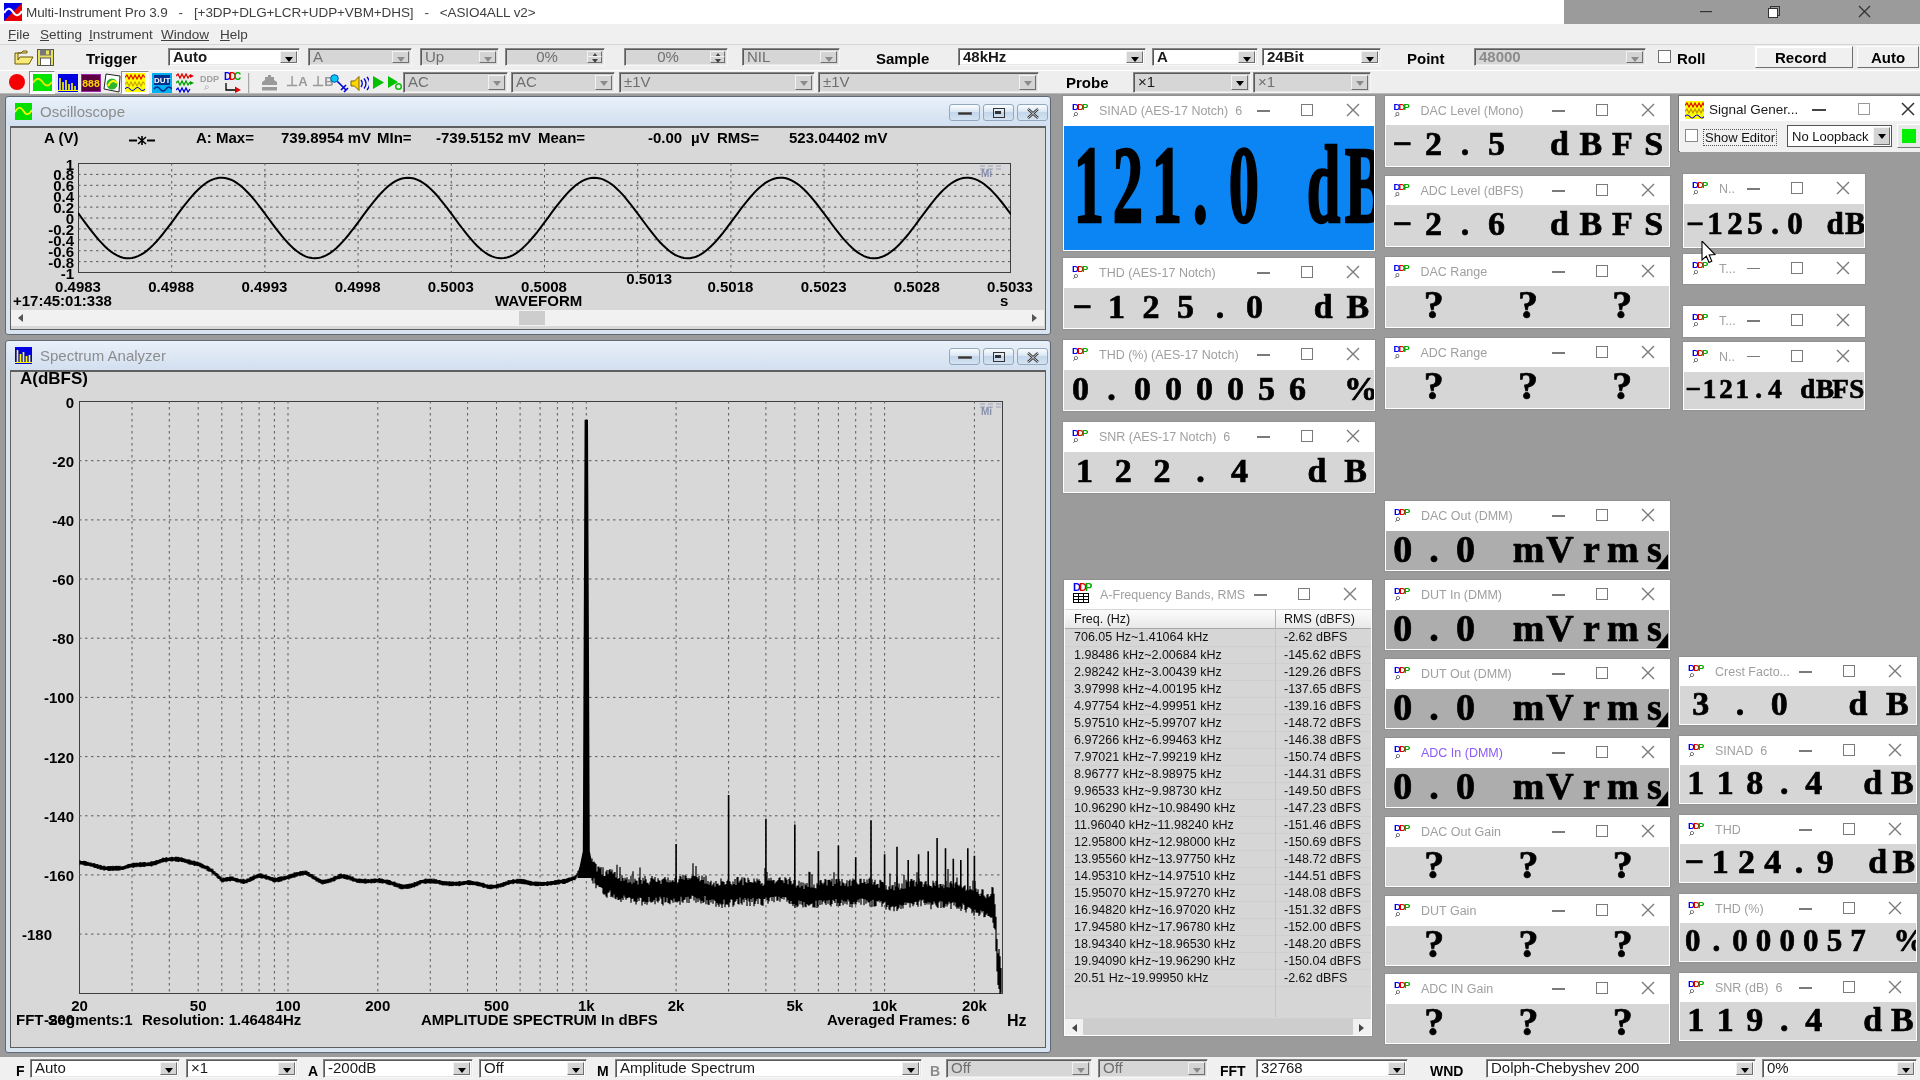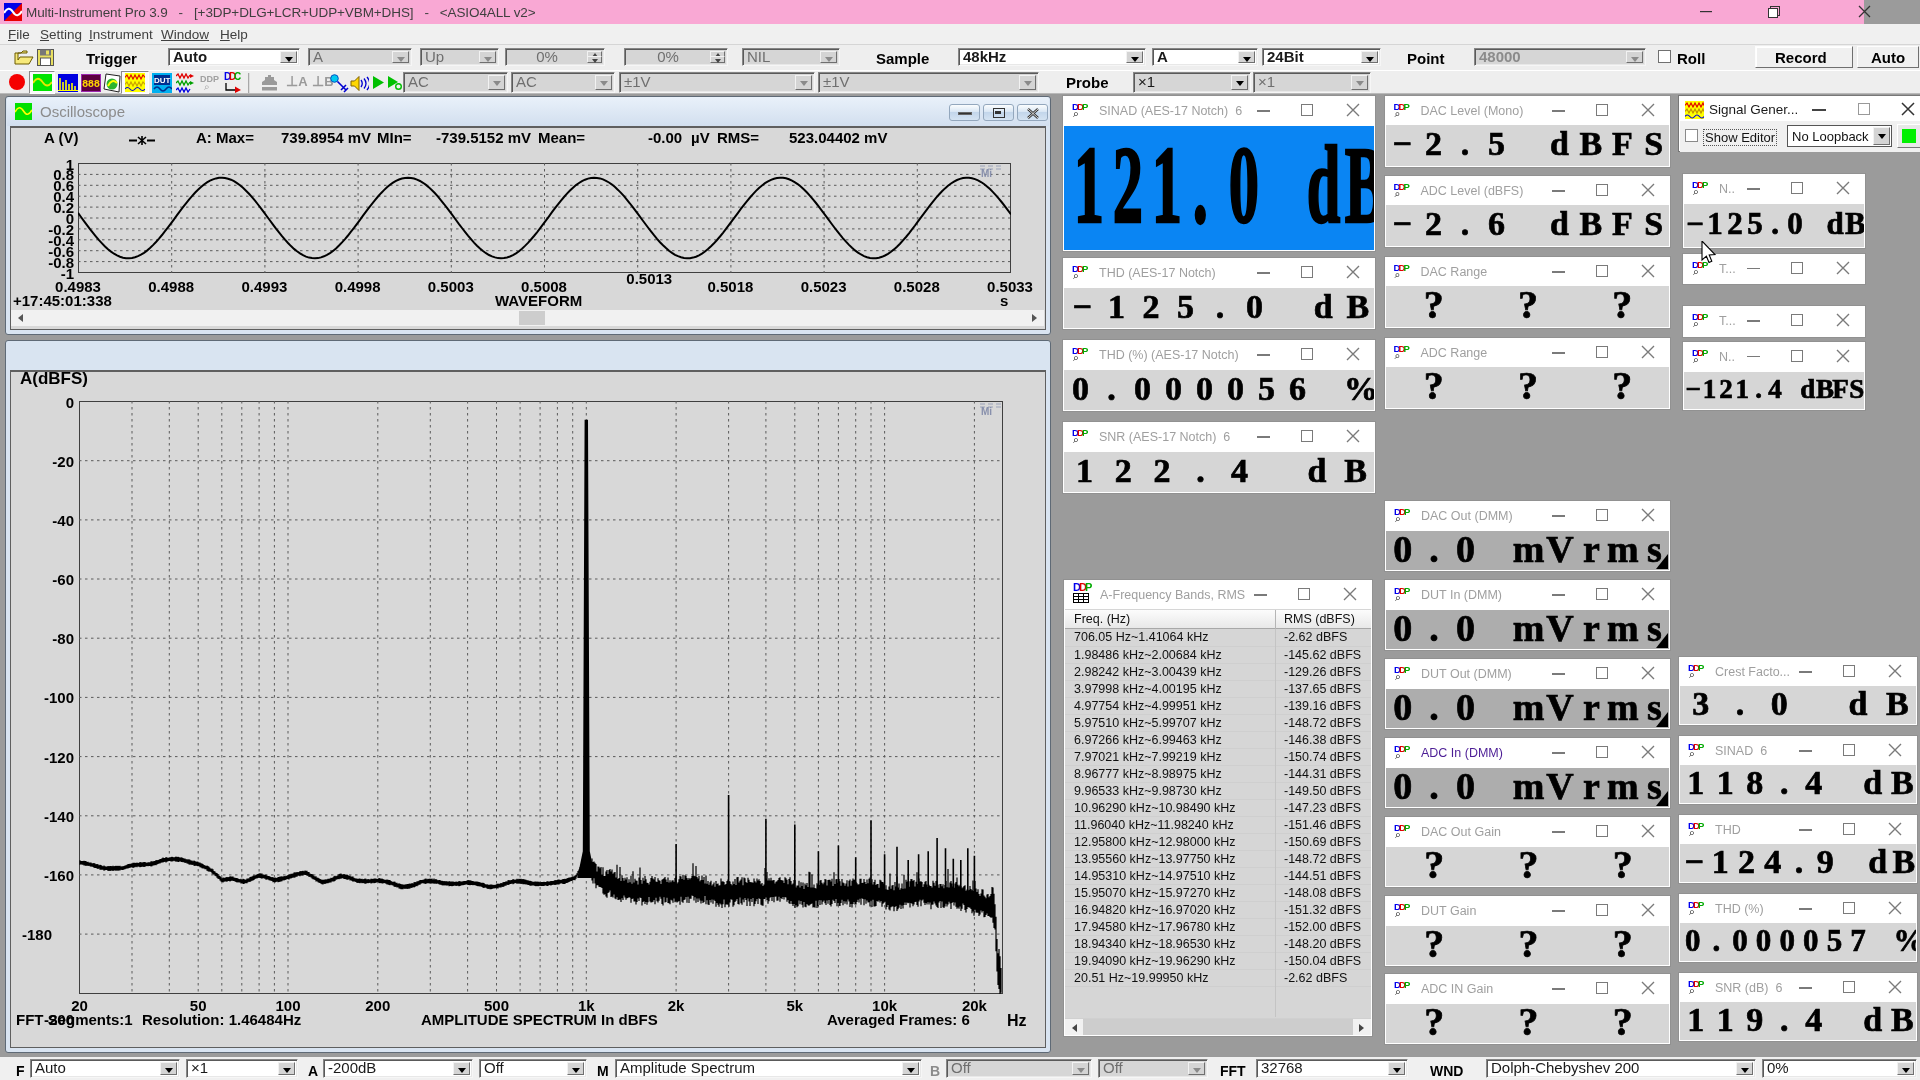--- a/index.html
+++ b/index.html
@@ -1,17 +1,17 @@
 <!DOCTYPE html>
 <html><head><meta charset="utf-8"><title>MI</title><style>
 *{margin:0;padding:0;box-sizing:border-box;}
 html,body{width:1920px;height:1080px;overflow:hidden;}
 body{font-family:"Liberation Sans",sans-serif;position:relative;background:#9b9b9b;}
 .abs{position:absolute;}
-#titlebar{left:0;top:0;width:1864px;height:24px;background:#f9a8d4;}
+#titlebar{left:0;top:0;width:1564px;height:24px;background:#ffffff;}
 #titlebar .ttxt{left:26px;top:5px;font-size:13.5px;color:#3f3f3f;letter-spacing:-0.1px;}
 #menubar{left:0;top:24px;width:1920px;height:20px;background:#f0f0f0;}
 .mi{position:absolute;top:3px;font-size:13.5px;color:#404040;}
 #tb1{left:0;top:44px;width:1920px;height:26px;background:#eeeeee;border-top:1px solid #d5d5d5;}
 #tb2{left:0;top:70px;width:1920px;height:24px;background:#eeeeee;border-top:1px solid #ffffff;border-bottom:1px solid #b9b9b9;}
 .lbl{position:absolute;font-weight:bold;font-size:15px;color:#000;}
 .cb{position:absolute;background:#d6d6d6;border:1px solid;border-color:#868686 #f6f6f6 #f6f6f6 #868686;box-shadow:inset 1px 1px 0 #5a5a5a, inset -1px -1px 0 #e8e8e8;}
 .cb.white{background:#ffffff;}
 .cbtxt{position:absolute;left:4px;top:1px;font-size:15px;color:#1a1a1a;white-space:nowrap;}
 .cbtxt.gray{color:#6f6f6f;}
@@ -306,20 +306,41 @@
     <svg class="abs" style="left:980px;top:71px;" width="22" height="13">
       <path d="M0,1 h5 m3,0 h5 m3,0 h5 M0,4 h5 m3,0 h5 m3,0 h5" stroke="#9aa2b8" stroke-width="1.2"></path>
       <text x="1" y="12" font-size="10" font-weight="bold" fill="#8890ac">Mi</text>
     </svg>
     <div class="abs" style="left:11px;top:216px;width:1033px;height:16px;background:#f1f1f1;">
       <div class="abs" style="left:7px;top:4px;width:0;height:0;border:4px solid transparent;border-right:5px solid #555;border-left:none;"></div>
       <div class="abs" style="right:7px;top:4px;width:0;height:0;border:4px solid transparent;border-left:5px solid #555;border-right:none;"></div>
       <div class="abs" style="left:508px;top:1px;width:26px;height:14px;background:#cdcdcd;"></div>
     </div>
     <div class="mwin" style="left:5px;top:245.5px;width:1046px;height:713px;">
+      <div class="mtitle">
+        <svg style="position:absolute;left:8px;top:6px;" width="17" height="17">
+          <rect width="17" height="17" fill="#0000e0"></rect>
+          <path d="M2.5,15 V3 M5.5,15 V7 M8.5,15 V5 M11.5,15 V9 M14.5,15 V8" stroke="#ffff00" stroke-width="1.7"></path>
+          <path d="M0,15.5 H17" stroke="#ffff00"></path>
+        </svg>
+        <div class="cap">Spectrum Analyzer</div>
+        <div class="mbtn" style="left:942px;">
+          <div style="position:absolute;left:8px;top:7px;width:14px;height:3px;background:#333;border:0.5px solid #666;"></div>
+        </div>
+        <div class="mbtn" style="left:976px;">
+          <div style="position:absolute;left:9px;top:3px;width:12px;height:10px;border:1.5px solid #333;"></div>
+          <div style="position:absolute;left:11px;top:6px;width:6px;height:3px;background:#333;"></div>
+        </div>
+        <div class="mbtn" style="left:1010px;">
+          <svg style="position:absolute;left:9px;top:3px;" width="12" height="11">
+            <path d="M1,1 L11,10 M11,1 L1,10" stroke="#333" stroke-width="2.4"></path>
+            <path d="M1,1 L11,10 M11,1 L1,10" stroke="#fff" stroke-width="0.8"></path>
+          </svg>
+        </div>
+      </div>
       <div class="mcontent"></div>
     </div>
     <svg class="abs" style="left:79px;top:307px;" width="924" height="593">
       <rect x="0.5" y="0.5" width="923" height="592" fill="none" stroke="#3f3f3f"></rect>
       <path d="M0,59.7 H923 M0,118.9 H923 M0,178.0 H923 M0,237.2 H923 M0,296.4 H923 M0,355.6 H923 M0,414.8 H923 M0,473.9 H923 M0,533.1 H923 M53.0,0 V593 M90.3,0 V593 M119.2,0 V593 M142.8,0 V593 M162.8,0 V593 M180.1,0 V593 M195.4,0 V593 M209.0,0 V593 M298.8,0 V593 M351.3,0 V593 M388.6,0 V593 M417.5,0 V593 M441.1,0 V593 M461.1,0 V593 M478.4,0 V593 M493.7,0 V593 M507.3,0 V593 M597.1,0 V593 M649.6,0 V593 M686.9,0 V593 M715.8,0 V593 M739.4,0 V593 M759.4,0 V593 M776.7,0 V593 M792.0,0 V593 M805.6,0 V593 M895.4,0 V593" stroke="#5a5a5a" stroke-width="1" fill="none" stroke-dasharray="2.5,3.5"></path>
       <path d="M1.0,459.3V463.8M2.0,460.0V463.3M3.0,459.9V463.7M4.0,460.1V463.8M5.0,459.7V464.5M6.0,459.9V464.6M7.0,459.9V465.0M8.0,460.9V464.4M9.0,460.8V464.9M10.0,461.4V464.7M11.0,461.5V465.2M12.0,461.4V465.7M13.0,462.2V465.5M14.0,462.3V466.0M15.0,462.1V466.7M16.0,462.5V466.9M17.0,463.2V466.9M18.0,463.1V467.6M19.0,463.2V468.1M20.0,464.3V467.5M21.0,463.7V468.7M22.0,464.1V468.8M23.0,464.7V468.7M24.0,465.2V468.7M25.0,464.5V469.7M26.0,465.2V469.2M27.0,465.6V469.0M28.0,465.6V469.1M29.0,464.9V469.9M30.0,465.2V469.7M31.0,465.0V469.9M32.0,465.0V469.8M33.0,465.2V469.6M34.0,464.7V470.0M35.0,465.3V469.4M36.0,465.1V469.5M37.0,464.8V469.7M38.0,464.9V469.5M39.0,464.7V469.7M40.0,464.9V469.4M41.0,464.8V469.5M42.0,465.4V468.8M43.0,465.3V469.0M44.0,465.3V469.1M45.0,465.1V468.5M46.0,464.5V468.3M47.0,464.3V467.7M48.0,463.8V467.6M49.0,463.1V467.6M50.0,463.1V467.1M51.0,462.8V466.8M52.0,462.8V466.5M53.0,462.5V466.3M54.0,461.7V466.9M55.0,461.8V466.4M56.0,461.8V466.3M57.0,462.1V465.7M58.0,461.5V466.2M59.0,462.0V465.6M60.0,461.7V465.7M61.0,461.0V466.3M62.0,461.3V465.9M63.0,461.4V465.8M64.0,461.2V465.8M65.0,460.9V465.9M66.0,461.0V465.8M67.0,461.5V465.2M68.0,461.7V465.0M69.0,461.3V465.2M70.0,461.3V465.1M71.0,461.2V464.9M72.0,460.3V465.5M73.0,460.2V465.3M74.0,460.6V464.5M75.0,460.0V464.6M76.0,460.0V464.1M77.0,459.1V464.3M78.0,459.3V463.5M79.0,459.1V462.9M80.0,458.8V462.5M81.0,458.0V462.5M82.0,457.9V461.7M83.0,457.2V461.6M84.0,456.5V461.6M85.0,456.9V461.0M86.0,457.0V460.7M87.0,456.1V461.4M88.0,456.4V460.8M89.0,456.8V460.2M90.0,456.7V460.1M91.0,456.6V460.1M92.0,456.0V460.5M93.0,455.7V460.6M94.0,456.1V460.2M95.0,456.5V459.8M96.0,456.1V460.2M97.0,455.5V460.8M98.0,456.1V460.4M99.0,455.7V460.9M100.0,455.9V460.9M101.0,456.8V460.1M102.0,456.2V460.9M103.0,456.4V461.1M104.0,456.9V461.3M105.0,457.5V461.3M106.0,457.4V462.0M107.0,458.3V461.8M108.0,458.3V462.4M109.0,458.5V462.7M110.0,458.3V463.5M111.0,458.7V463.8M112.0,459.6V463.4M113.0,459.6V463.9M114.0,460.2V463.8M115.0,459.6V464.8M116.0,459.9V465.0M117.0,460.7V464.6M118.0,460.5V465.1M119.0,460.7V465.2M120.0,461.6V465.2M121.0,461.5V466.3M122.0,462.2V466.5M123.0,462.4V467.2M124.0,463.1V467.4M125.0,464.1V467.4M126.0,464.2V468.2M127.0,465.0V468.3M128.0,464.6V469.7M129.0,465.1V470.2M130.0,465.7V470.7M131.0,466.8V470.6M132.0,467.7V471.0M133.0,467.6V472.6M134.0,468.3V473.5M135.0,470.0V473.4M136.0,470.5V474.7M137.0,471.8V475.2M138.0,472.0V476.8M139.0,472.9V477.7M140.0,474.5V478.0M141.0,475.1V479.4M142.0,476.1V480.5M143.0,477.2V481.0M144.0,476.4V481.4M145.0,476.7V480.8M146.0,476.8V480.5M147.0,476.3V480.6M148.0,475.9V480.7M149.0,476.3V480.0M150.0,476.1V480.0M151.0,475.2V480.5M152.0,475.4V480.0M153.0,475.4V479.5M154.0,475.6V479.9M155.0,476.4V479.9M156.0,476.7V480.4M157.0,476.9V480.9M158.0,477.0V481.4M159.0,477.6V481.3M160.0,477.9V481.6M161.0,478.2V481.6M162.0,477.8V482.4M163.0,478.4V482.1M164.0,477.8V482.9M165.0,477.9V483.0M166.0,478.8V482.2M167.0,478.4V482.2M168.0,477.5V482.2M169.0,477.6V481.3M170.0,477.2V480.7M171.0,475.9V481.1M172.0,475.8V480.3M173.0,475.5V479.7M174.0,474.7V479.6M175.0,474.2V479.1M176.0,474.4V478.1M177.0,474.1V477.5M178.0,473.3V477.5M179.0,472.9V477.1M180.0,472.5V476.7M181.0,472.3V477.1M182.0,472.6V477.2M183.0,472.5V477.8M184.0,473.6V477.1M185.0,473.5V477.6M186.0,473.9V477.8M187.0,473.6V478.7M188.0,474.6V478.4M189.0,475.0V478.6M190.0,475.0V479.2M191.0,475.4V479.6M192.0,475.9V479.8M193.0,476.3V480.1M194.0,476.0V481.2M195.0,476.9V481.1M196.0,476.5V481.5M197.0,476.7V481.1M198.0,477.0V480.4M199.0,475.9V481.2M200.0,475.9V480.9M201.0,475.5V480.8M202.0,475.4V480.6M203.0,475.2V480.3M204.0,475.7V479.3M205.0,475.1V479.4M206.0,475.2V478.9M207.0,474.7V478.8M208.0,474.8V478.1M209.0,474.1V478.2M210.0,473.2V478.5M211.0,473.6V477.4M212.0,472.7V477.6M213.0,472.7V476.9M214.0,472.4V476.6M215.0,471.6V476.8M216.0,471.2V476.5M217.0,471.4V475.8M218.0,470.9V475.7M219.0,471.3V474.8M220.0,470.9V474.8M221.0,470.0V475.2M222.0,470.2V474.6M223.0,470.1V474.4M224.0,469.7V474.5M225.0,470.3V473.7M226.0,469.6V474.1M227.0,469.7V474.0M228.0,469.8V474.8M229.0,471.1V474.7M230.0,470.9V476.1M231.0,472.4V475.8M232.0,472.9V476.5M233.0,473.1V477.6M234.0,473.6V478.3M235.0,474.7V478.5M236.0,475.5V479.0M237.0,475.3V480.4M238.0,476.5V480.3M239.0,476.7V481.2M240.0,477.3V481.8M241.0,478.0V482.1M242.0,478.3V482.8M243.0,478.9V483.2M244.0,478.4V483.6M245.0,479.0V482.7M246.0,478.3V483.1M247.0,478.6V482.4M248.0,478.2V482.3M249.0,477.7V482.3M250.0,477.8V481.7M251.0,477.5V481.4M252.0,476.7V481.5M253.0,477.0V480.4M254.0,476.2V480.4M255.0,475.2V480.6M256.0,474.8V480.1M257.0,475.3V478.8M258.0,474.8V478.5M259.0,474.3V478.1M260.0,473.1V478.3M261.0,472.8V477.8M262.0,472.6V477.7M263.0,473.2V477.3M264.0,473.6V477.2M265.0,473.0V478.0M266.0,473.4V478.1M267.0,473.7V478.2M268.0,473.5V478.8M269.0,474.1V478.7M270.0,475.0V478.3M271.0,474.5V479.5M272.0,475.4V479.3M273.0,475.4V480.0M274.0,475.5V480.7M275.0,476.7V480.3M276.0,477.2V480.7M277.0,477.6V481.1M278.0,477.5V481.9M279.0,477.9V481.7M280.0,477.6V482.1M281.0,477.5V482.3M282.0,478.1V481.8M283.0,477.7V482.3M284.0,478.2V482.0M285.0,478.0V482.2M286.0,477.6V482.7M287.0,477.7V482.7M288.0,478.5V481.9M289.0,478.1V482.2M290.0,478.3V482.1M291.0,478.5V481.8M292.0,477.7V482.5M293.0,477.7V482.3M294.0,478.1V481.8M295.0,477.5V482.3M296.0,477.6V482.0M297.0,477.6V481.7M298.0,477.9V481.2M299.0,477.8V481.2M300.0,477.1V482.1M301.0,477.2V482.3M302.0,477.7V482.1M303.0,477.5V482.5M304.0,477.9V482.4M305.0,478.6V482.1M306.0,478.8V482.3M307.0,478.8V482.7M308.0,478.4V483.5M309.0,478.7V483.6M310.0,478.9V483.9M311.0,479.1V484.2M312.0,480.1V483.8M313.0,480.4V484.2M314.0,480.9V484.4M315.0,480.5V485.4M316.0,480.8V485.9M317.0,481.7V485.8M318.0,481.8V486.4M319.0,482.7V486.3M320.0,482.3V487.5M321.0,482.8V487.8M322.0,483.1V488.3M323.0,483.4V488.3M324.0,483.3V488.3M325.0,484.1V487.4M326.0,483.3V488.1M327.0,483.6V487.6M328.0,482.9V488.1M329.0,482.9V487.8M330.0,482.7V487.7M331.0,482.5V487.4M332.0,482.8V486.7M333.0,482.0V486.9M334.0,482.4V485.9M335.0,481.3V486.4M336.0,481.0V486.0M337.0,481.3V485.0M338.0,480.2V485.2M339.0,480.2V484.4M340.0,479.8V483.7M341.0,478.9V483.8M342.0,479.0V482.7M343.0,478.9V482.2M344.0,478.7V482.3M345.0,478.4V482.4M346.0,477.8V482.8M347.0,477.6V482.9M348.0,478.2V482.1M349.0,477.8V482.4M350.0,478.0V482.1M351.0,477.4V482.7M352.0,477.9V482.2M353.0,477.5V482.7M354.0,478.4V481.9M355.0,477.6V482.9M356.0,478.6V482.2M357.0,477.9V483.1M358.0,478.8V482.6M359.0,479.2V482.7M360.0,479.1V483.2M361.0,479.1V483.8M362.0,479.8V483.7M363.0,479.8V484.3M364.0,480.1V484.4M365.0,480.3V484.3M366.0,480.1V484.6M367.0,480.5V484.3M368.0,480.1V484.8M369.0,480.9V484.2M370.0,480.0V485.2M371.0,480.5V484.9M372.0,480.4V485.1M373.0,480.4V485.2M374.0,480.5V485.1M375.0,480.8V484.8M376.0,481.1V484.5M377.0,480.5V485.1M378.0,480.8V484.7M379.0,480.8V484.7M380.0,480.1V485.2M381.0,480.2V484.9M382.0,480.5V484.4M383.0,480.4V484.3M384.0,480.2V484.3M385.0,480.0V484.1M386.0,480.0V483.8M387.0,480.0V483.5M388.0,479.5V483.6M389.0,478.9V484.1M390.0,479.3V483.9M391.0,479.2V484.3M392.0,479.6V484.1M393.0,480.0V483.9M394.0,479.9V484.3M395.0,480.6V483.9M396.0,480.5V484.3M397.0,480.5V484.6M398.0,480.5V485.0M399.0,480.7V485.3M400.0,481.1V485.3M401.0,481.3V485.5M402.0,481.8V485.5M403.0,481.8V486.1M404.0,481.7V486.8M405.0,482.1V487.0M406.0,483.0V486.6M407.0,483.4V486.8M408.0,483.2V487.6M409.0,483.4V488.0M410.0,483.9V487.8M411.0,483.4V488.3M412.0,483.4V488.2M413.0,483.4V488.1M414.0,483.9V487.6M415.0,483.8V487.5M416.0,483.9V487.2M417.0,483.5V487.3M418.0,483.1V487.3M419.0,482.5V487.5M420.0,483.1V486.5M421.0,482.5V486.6M422.0,482.0V486.6M423.0,482.2V485.8M424.0,481.3V486.0M425.0,481.1V485.4M426.0,481.0V484.8M427.0,480.2V484.8M428.0,480.5V483.7M429.0,479.3V484.1M430.0,478.9V483.7M431.0,479.4V482.9M432.0,478.9V483.0M433.0,479.0V482.6M434.0,478.1V483.3M435.0,478.4V482.7M436.0,478.8V482.1M437.0,478.5V482.3M438.0,477.8V482.8M439.0,478.2V482.4M440.0,477.8V482.7M441.0,478.0V482.6M442.0,477.7V483.0M443.0,478.2V482.7M444.0,477.9V483.2M445.0,478.2V483.3M446.0,478.6V483.2M447.0,478.7V483.5M448.0,479.2V483.5M449.0,479.2V484.1M450.0,479.7V484.1M451.0,479.7V484.8M452.0,480.1V484.8M453.0,480.4V484.6M454.0,480.7V484.5M455.0,480.8V484.5M456.0,480.4V485.0M457.0,480.4V485.2M458.0,480.7V485.0M459.0,480.6V485.2M460.0,481.0V484.9M461.0,481.3V484.7M462.0,481.1V484.9M463.0,481.1V484.9M464.0,481.0V484.9M465.0,480.8V485.1M466.0,481.1V484.6M467.0,480.9V484.6M468.0,480.3V485.0M469.0,480.2V484.9M470.0,480.7V484.1M471.0,480.2V484.3M472.0,480.0V484.4M473.0,480.0V484.1M474.0,480.0V483.7M475.0,479.7V483.8M476.0,479.0V484.1M477.0,479.2V483.7M478.0,478.9V483.6M479.0,478.6V483.6M480.0,478.5V483.4M481.0,478.8V482.8M482.0,479.1V482.3M483.0,478.6V482.6M484.0,478.1V482.9M485.0,477.9V482.9M486.0,477.7V482.9M487.0,477.9V482.0M488.0,477.2V482.0M489.0,477.0V481.4M490.0,476.6V481.1M491.0,476.6V480.4M492.0,476.3V480.0M493.0,475.7V479.9M494.0,475.8V479.2M495.0,475.2V479.1M496.0,474.5V479.2M497.0,473.7V477.8M498.0,472.2V475.8M499.0,470.1V474.3M500.0,468.6V472.1M501.0,466.3V470.8M502.0,465.0V468.3M503.0,461.1V465.2M504.0,457.4V461.8M505.0,454.4V457.7M506.0,449.5V454.0M507.0,445.4V448.9M508.0,446.7V450.9M509.0,451.6V455.0M510.0,455.1V459.1M511.0,458.8V462.5M512.0,462.2V466.2M513.0,457.6V479.6M514.0,460.9V482.4M515.0,460.5V477.3M516.0,461.7V482.4M517.0,463.0V487.3M518.0,470.5V484.3M519.0,465.4V484.3M520.0,465.8V485.8M521.0,467.3V486.0M522.0,466.1V486.2M523.0,473.8V486.9M524.0,466.3V492.6M525.0,474.9V493.7M526.0,475.0V493.3M527.0,470.6V495.4M528.0,469.1V496.7M529.0,473.0V491.9M530.0,468.9V491.3M531.0,468.1V489.4M532.0,470.6V496.1M533.0,468.6V495.5M534.0,472.7V496.5M535.0,471.4V493.6M536.0,470.9V497.6M537.0,476.5V498.3M538.0,463.8V496.3M539.0,477.9V498.9M540.0,476.9V498.8M541.0,466.1V498.4M542.0,480.0V501.0M543.0,474.3V497.2M544.0,477.0V499.0M545.0,479.7V494.4M546.0,476.8V496.6M547.0,478.5V498.8M548.0,476.3V497.3M549.0,481.7V496.9M550.0,478.3V495.9M551.0,481.3V496.7M552.0,474.7V501.7M553.0,482.7V497.9M554.0,470.3V497.5M555.0,481.4V500.4M556.0,477.7V500.6M557.0,479.5V503.5M558.0,479.8V500.9M559.0,483.5V497.4M560.0,476.6V500.0M561.0,466.5V496.4M562.0,478.9V497.0M563.0,482.8V504.5M564.0,476.7V501.0M565.0,479.7V500.2M566.0,474.9V503.1M567.0,478.2V500.9M568.0,481.7V503.8M569.0,482.1V501.2M570.0,483.4V495.9M571.0,480.8V500.5M572.0,477.1V501.4M573.0,475.1V501.3M574.0,477.4V500.7M575.0,478.5V498.9M576.0,476.0V503.2M577.0,480.6V496.7M578.0,480.9V500.3M579.0,477.3V501.4M580.0,479.2V499.8M581.0,479.8V495.8M582.0,482.9V497.8M583.0,478.7V503.1M584.0,477.9V504.6M585.0,477.2V496.2M586.0,475.9V501.6M587.0,478.5V501.1M588.0,481.0V496.8M589.0,476.6V502.0M590.0,481.6V502.2M591.0,479.3V503.2M592.0,481.3V498.8M593.0,479.6V499.5M594.0,479.2V501.7M595.0,480.8V497.5M596.0,477.1V501.3M597.0,475.5V500.4M598.0,482.5V501.6M599.0,481.3V500.7M600.0,478.3V500.0M601.0,474.9V503.7M602.0,475.5V495.7M603.0,478.1V500.8M604.0,473.7V501.7M605.0,478.8V499.0M606.0,474.2V498.4M607.0,474.8V496.1M608.0,477.1V501.8M609.0,478.8V495.8M610.0,477.0V502.0M611.0,478.2V497.8M612.0,477.1V497.8M613.0,474.9V494.6M614.0,462.3V494.9M615.0,474.8V499.5M616.0,475.2V496.3M617.0,464.9V501.7M618.0,476.0V497.5M619.0,477.4V500.9M620.0,475.1V497.4M621.0,480.3V499.4M622.0,478.9V502.4M623.0,474.6V499.8M624.0,479.0V501.9M625.0,476.0V500.9M626.0,482.4V495.1M627.0,474.4V503.3M628.0,482.7V499.3M629.0,480.0V503.5M630.0,483.8V504.1M631.0,481.2V499.0M632.0,479.8V501.4M633.0,484.4V498.4M634.0,483.2V502.7M635.0,481.5V498.7M636.0,485.7V499.9M637.0,479.9V505.8M638.0,483.0V501.9M639.0,482.5V503.7M640.0,484.6V505.7M641.0,484.3V502.5M642.0,477.6V503.4M643.0,480.6V507.0M644.0,480.3V503.3M645.0,481.0V498.6M646.0,483.8V506.2M647.0,483.1V503.4M648.0,480.1V503.4M649.0,478.5V503.7M650.0,480.1V505.7M651.0,480.6V501.4M652.0,482.9V498.2M653.0,484.2V498.8M654.0,480.6V505.7M655.0,482.9V504.3M656.0,477.9V501.1M657.0,483.9V499.7M658.0,476.2V497.9M659.0,476.0V503.0M660.0,481.4V503.6M661.0,479.8V496.5M662.0,478.6V502.3M663.0,476.2V503.7M664.0,484.3V498.4M665.0,476.4V501.3M666.0,477.2V496.9M667.0,481.0V499.1M668.0,481.9V504.9M669.0,476.8V497.4M670.0,478.8V500.6M671.0,481.1V505.1M672.0,481.2V498.1M673.0,481.3V501.1M674.0,481.7V497.1M675.0,477.5V505.3M676.0,480.3V503.0M677.0,481.6V500.2M678.0,477.6V498.1M679.0,479.5V502.9M680.0,478.2V497.2M681.0,480.1V498.1M682.0,483.2V503.7M683.0,482.1V504.5M684.0,484.9V504.7M685.0,483.6V497.9M686.0,467.0V498.1M687.0,477.5V496.5M688.0,471.0V499.1M689.0,479.6V502.7M690.0,477.2V500.2M691.0,479.5V496.8M692.0,476.8V496.0M693.0,479.6V500.1M694.0,479.3V495.9M695.0,479.0V501.3M696.0,482.6V495.8M697.0,480.8V495.6M698.0,480.3V499.8M699.0,479.1V499.6M700.0,476.9V495.8M701.0,476.3V500.7M702.0,479.1V496.9M703.0,479.2V498.1M704.0,479.5V496.0M705.0,482.1V498.6M706.0,476.3V496.1M707.0,477.3V496.5M708.0,478.8V500.8M709.0,483.2V499.1M710.0,477.9V502.3M711.0,476.3V503.1M712.0,480.0V500.1M713.0,483.5V503.1M714.0,482.5V505.1M715.0,478.9V503.0M716.0,479.1V506.9M717.0,486.5V504.2M718.0,484.6V506.2M719.0,484.5V505.3M720.0,479.8V499.4M721.0,486.5V503.2M722.0,481.3V500.1M723.0,485.1V503.7M724.0,481.4V506.5M725.0,488.0V501.0M726.0,482.5V505.8M727.0,484.3V506.3M728.0,481.9V502.9M729.0,486.1V504.2M730.0,470.8V504.7M731.0,471.3V503.8M732.0,486.5V502.9M733.0,473.5V502.4M734.0,486.5V506.6M735.0,483.5V506.0M736.0,487.1V506.8M737.0,487.4V499.8M738.0,482.3V506.9M739.0,483.5V505.3M740.0,484.1V499.0M741.0,479.4V504.1M742.0,479.1V499.2M743.0,481.7V503.5M744.0,483.2V500.8M745.0,481.5V499.4M746.0,477.9V502.3M747.0,478.5V504.1M748.0,484.4V499.6M749.0,478.9V502.8M750.0,478.7V499.0M751.0,478.8V504.1M752.0,480.5V505.6M753.0,477.8V502.9M754.0,484.9V498.7M755.0,471.3V500.1M756.0,482.9V501.9M757.0,478.3V498.0M758.0,478.1V505.2M759.0,481.7V502.1M760.0,477.9V504.7M761.0,480.2V505.0M762.0,484.7V502.1M763.0,478.1V498.8M764.0,481.6V504.3M765.0,482.3V500.2M766.0,484.8V502.7M767.0,482.6V500.6M768.0,479.2V503.4M769.0,485.4V498.6M770.0,479.8V500.5M771.0,478.4V506.0M772.0,484.8V503.1M773.0,479.8V506.4M774.0,477.6V503.0M775.0,478.8V501.0M776.0,478.4V503.5M777.0,481.0V503.5M778.0,482.3V501.1M779.0,483.5V498.8M780.0,483.3V501.5M781.0,477.7V497.7M782.0,477.7V503.8M783.0,482.1V497.2M784.0,481.7V498.0M785.0,478.1V504.2M786.0,481.1V498.3M787.0,482.9V502.8M788.0,478.4V499.4M789.0,482.3V501.6M790.0,477.7V501.2M791.0,476.5V505.5M792.0,482.0V499.7M793.0,478.3V506.0M794.0,483.6V498.8M795.0,481.1V505.6M796.0,478.7V505.6M797.0,484.1V505.1M798.0,482.9V499.9M799.0,483.0V500.8M800.0,486.8V499.4M801.0,478.8V501.5M802.0,479.6V500.0M803.0,481.1V505.8M804.0,481.1V502.8M805.0,482.4V501.8M806.0,488.2V500.8M807.0,484.3V508.4M808.0,488.4V505.9M809.0,489.1V504.0M810.0,485.6V508.5M811.0,472.6V509.6M812.0,487.7V506.2M813.0,484.4V505.5M814.0,484.0V505.4M815.0,489.3V510.3M816.0,481.0V506.1M817.0,485.5V505.0M818.0,475.5V510.1M819.0,486.4V508.3M820.0,482.4V506.7M821.0,488.7V503.8M822.0,487.3V507.9M823.0,482.4V504.6M824.0,487.8V507.4M825.0,473.7V504.0M826.0,487.5V501.5M827.0,478.8V504.0M828.0,480.7V501.5M829.0,480.2V502.2M830.0,485.8V501.7M831.0,480.2V506.5M832.0,478.0V501.9M833.0,478.3V502.7M834.0,479.9V505.3M835.0,479.0V503.5M836.0,485.5V500.9M837.0,480.8V500.7M838.0,471.2V504.1M839.0,483.0V505.7M840.0,477.5V500.5M841.0,480.6V498.7M842.0,480.3V505.3M843.0,481.0V499.5M844.0,485.9V498.6M845.0,483.2V501.7M846.0,480.7V504.0M847.0,480.1V502.0M848.0,483.5V503.5M849.0,486.1V501.2M850.0,483.8V503.5M851.0,485.1V501.6M852.0,485.0V508.2M853.0,486.5V503.8M854.0,479.7V503.6M855.0,481.8V500.4M856.0,484.8V502.5M857.0,480.0V504.6M858.0,479.7V506.1M859.0,483.5V506.9M860.0,486.8V501.6M861.0,483.1V500.1M862.0,483.1V507.0M863.0,485.2V500.6M864.0,483.3V506.2M865.0,487.2V507.0M866.0,483.9V505.4M867.0,480.1V502.7M868.0,486.2V505.4M869.0,467.9V503.5M870.0,486.5V500.8M871.0,481.6V502.6M872.0,480.0V508.1M873.0,482.4V502.1M874.0,485.4V501.0M875.0,486.7V504.5M876.0,482.5V501.5M877.0,481.0V505.7M878.0,476.5V507.8M879.0,483.7V506.4M880.0,485.3V507.7M881.0,483.7V505.5M882.0,485.2V509.9M883.0,487.2V507.7M884.0,486.2V502.4M885.0,485.0V504.0M886.0,484.2V508.9M887.0,489.8V511.5M888.0,488.5V508.1M889.0,489.5V505.9M890.0,488.8V506.6M891.0,485.0V506.7M892.0,488.1V507.9M893.0,489.3V512.3M894.0,479.6V510.4M895.0,490.1V514.8M896.0,480.0V508.7M897.0,487.5V511.6M898.0,491.0V511.7M899.0,488.2V511.7M900.0,493.1V515.0M901.0,494.9V513.5M902.0,492.4V509.4M903.0,488.3V511.4M904.0,488.6V510.1M905.0,494.4V516.3M906.0,495.7V516.0M907.0,497.2V513.9M908.0,493.5V512.5M909.0,493.1V514.9M910.0,496.2V514.9M911.0,495.0V516.0M912.0,492.9V516.8M913.0,485.9V516.5M914.0,486.4V521.8M915.0,492.8V527.1M916.0,503.2V528.4M917.0,515.7V550.3M918.0,538.1V570.4M919.0,552.3V584.1M920.0,548.1V588.0M921.0,555.2V597.1M922.0,566.9V591.7" stroke="#000" stroke-width="1.2" fill="none"></path>
       <path d="M597.1,486.4V442.9M649.6,487.3V394.0M686.9,488.1V417.7M715.8,488.7V423.6M739.4,489.1V450.3M759.4,489.4V444.4M776.7,489.6V456.2M792.0,489.8V419.2M805.6,489.9V453.2M818.0,490.1V445.8M829.2,490.2V459.1M839.6,490.6V453.2M849.2,491.0V450.3M858.1,491.4V437.0M866.5,491.7V447.3M874.3,492.2V457.7M881.8,492.7V459.1M888.8,493.2V447.3M895.4,495.2V454.7" stroke="#000" stroke-width="1.6" fill="none"></path>
       <path d="M498.3,476.9 L503.8,450.3 L505.6,18.8 L509.0,18.8 L510.8,450.3 L516.3,476.9 Z" fill="#000"></path>
     </svg>
     <div class="abs" style="left:20px;top:275px;font-size:17px;font-weight:bold;color:#000;">A(dBFS)</div>
@@ -609,21 +630,21 @@
         <div style="position:absolute;right:1px;bottom:1px;width:0;height:0;border-left:12px solid transparent;border-bottom:15px solid #000;"></div>
       </div>
     </div>
     <div class="ddp" style="left:1384px;top:643px;width:287px;height:72px;">
       <div class="abs" style="left:9px;top:7px;width:20px;height:18px;">
         <span style="position:absolute;left:0;top:-2px;font-size:9.5px;font-weight:bold;color:#0000ee;">D</span>
         <span style="position:absolute;left:5px;top:-2px;font-size:9.5px;font-weight:bold;color:#dd0000;">D</span>
         <span style="position:absolute;left:10px;top:-2px;font-size:9.5px;font-weight:bold;color:#00aa00;">P</span>
         <span style="position:absolute;left:1px;top:4px;font-size:10.5px;color:#000;">⌕</span>
       </div>
-      <div class="pt" style="color:#4c1d95;">ADC In (DMM)</div>
+      <div class="pt" style="color:#8b5cf6;">ADC In (DMM)</div>
       <div class="abs" style="left:167px;top:14px;width:13px;height:1.5px;background:#7a7a7a;"></div>
       <div class="abs" style="left:211px;top:8px;width:12px;height:12px;border:1.5px solid #7a7a7a;"></div>
       <svg class="abs" style="left:256px;top:7px;" width="14" height="14">
         <path d="M1,1 L13,13 M13,1 L1,13" stroke="#7a7a7a" stroke-width="1.4"></path>
       </svg>
       <div class="pc" style="top:30px;background:#adadad;">
         <span class="vslot" style="left:1.0px;width:31.4px;line-height:40px;top:-2px;font-size:38px;-webkit-text-stroke:0.7px #000;">0</span>
         <span class="vslot" style="left:32.4px;width:31.4px;line-height:40px;top:-2px;font-size:38px;-webkit-text-stroke:0.7px #000;">.</span>
         <span class="vslot" style="left:63.9px;width:31.4px;line-height:40px;top:-2px;font-size:38px;-webkit-text-stroke:0.7px #000;">0</span>
         <span class="vslot" style="left:126.8px;width:31.4px;line-height:40px;top:-2px;font-size:38px;-webkit-text-stroke:0.7px #000;">m</span>

